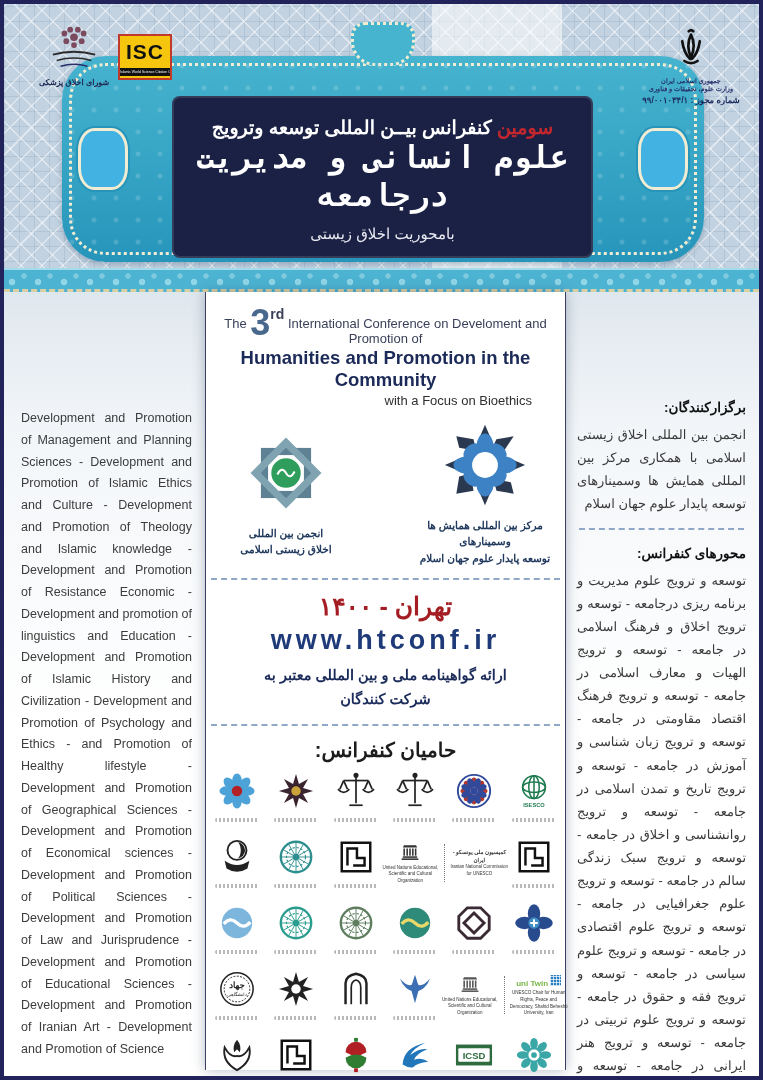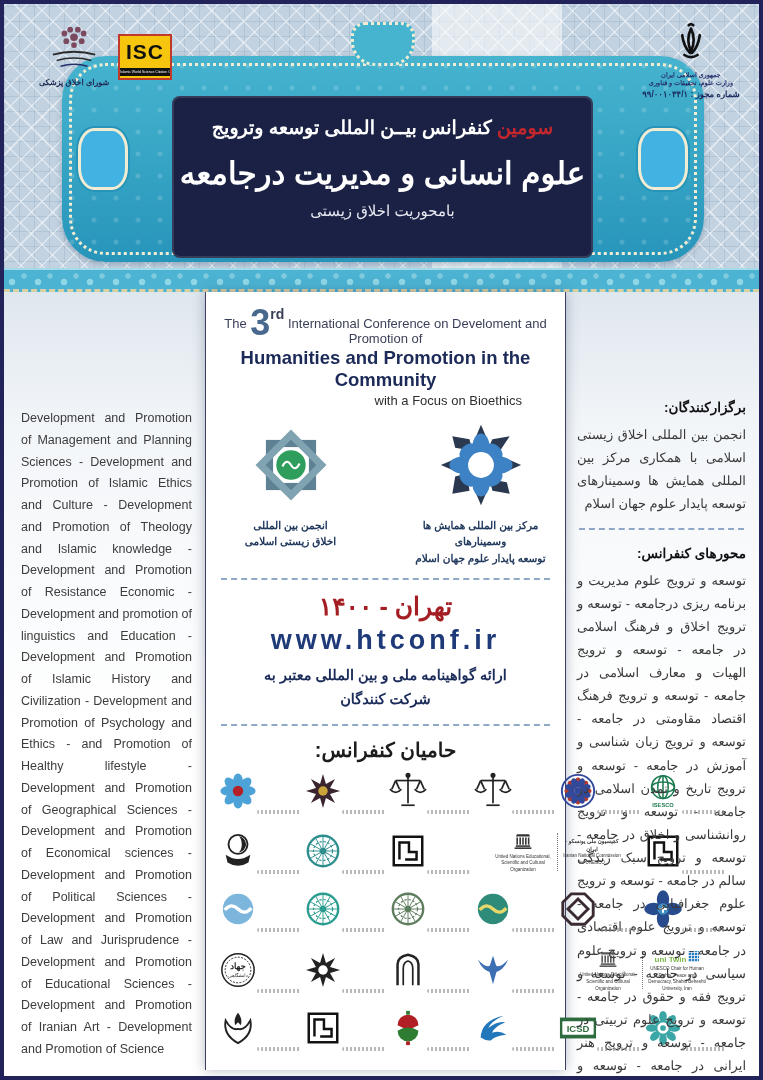--- a/index.html
+++ b/index.html
@@ -33,67 +33,67 @@
   .medallion{position:absolute;top:50%;transform:translateY(-50%);width:50px;height:62px;
     background:#41b2e2;border:3px solid #f2ecd2;border-radius:16px/22px;box-shadow:0 0 0 2px #2795ba;}
   .medallion.left{left:16px;} .medallion.right{right:16px;}
   .title-box{
     position:absolute;left:168px;top:92px;width:421px;height:162px;background:#1a2144;
     border-radius:8px;color:#fff;text-align:center;padding-top:20px;direction:rtl;
     box-shadow:0 0 0 2px rgba(255,255,255,.12) inset;
   }
   .t1{font-size:19px;font-weight:700;letter-spacing:.5px;}
   .t1 .red{color:#c3262c;}
-  .t2{font-size:31px;font-weight:800;margin-top:16px;}
+  .t2{font-size:31px;font-weight:800;margin-top:0;font-family:Liberation Mono, monospace;}
   .t3{font-size:15px;color:#e9eaf2;margin-top:10px;letter-spacing:1px;}
   .org-left{position:absolute;left:30px;top:16px;width:80px;text-align:center;}
   .org-left .cap{font-size:8px;color:#222a55;font-weight:700;margin-top:2px;}
   .isc{position:absolute;left:114px;top:30px;width:54px;height:46px;background:#f6c60e;
     border:2px solid #c0392b;text-align:center;overflow:hidden;}
   .isc-text{font-size:21px;font-weight:900;color:#111;line-height:32px;letter-spacing:1px;}
   .isc-sub{font-size:3.5px;color:#fff;background:#111;line-height:8px;white-space:nowrap;}
-  .gov{position:absolute;right:12px;top:18px;width:112px;text-align:center;direction:rtl;}
+  .gov{position:absolute;right:12px;top:24px;width:112px;text-align:center;direction:rtl;}
   .gov1{font-size:6.5px;color:#26306b;font-weight:700;margin-top:1px;}
   .gov2{font-size:6.5px;color:#26306b;font-weight:700;}
   .gov3{font-size:8.5px;color:#1a2a5e;font-weight:800;margin-top:2px;}
   .band{position:absolute;left:0;bottom:0;width:100%;height:24px;
     background-color:#4db3d3;
     background-image:radial-gradient(circle at 8px 12px, #8fd6e6 3px, transparent 3.6px),
       radial-gradient(circle at 20px 6px, #7fcbdd 2.4px, transparent 3px);
     background-size:26px 24px,26px 24px;
     border-top:2px solid #a6dcea;border-bottom:3px dashed #d9d0a4;}
   
   .content{position:relative;display:flex;width:100%;height:792px;align-items:flex-start;
     background:linear-gradient(180deg,#dfe7ee 0%,#f3f6f9 18%,#ffffff 55%);}
   .col-left{width:201px;padding:116px 13px 0 17px;font-size:12.5px;line-height:1.74;
     color:#3c3c3c;text-align:justify;}
   .en-h{font-size:14.5px;font-weight:800;color:#141414;margin-bottom:6px;text-align:left;}
   .col-right{flex:1;padding:104px 13px 0 11px;font-size:13px;line-height:1.78;color:#3a3a3a;
     text-align:justify;direction:rtl;}
   .fa-h{font-weight:800;color:#101010;font-size:13.5px;margin:0 0 3px;}
   .dashed{border:none;border-top:2px dashed #8fa8c8;margin:12px 2px;}
   
-  .card{width:361px;height:778px;background:#fff;padding:8px 13px 0;
+  .card{width:361px;height:778px;background:#fff;padding:8px 3px 0;
     border-left:1px solid #3c3f63;border-right:1px solid #3c3f63;
     box-shadow:0 0 12px rgba(40,60,90,.35);}
   .en-title{text-align:center;margin-top:6px;}
   .en-line1{font-size:13px;color:#3a3f58;}
   .en-line1 .big3{font-size:36px;font-weight:800;color:#49688e;vertical-align:-7px;line-height:0;}
   .en-line1 .ord{font-size:14px;font-weight:800;color:#3a3f58;vertical-align:9px;}
   .en-line2{font-size:18.5px;font-weight:800;color:#1c2a58;margin-top:1px;}
   .en-line3{font-size:13px;color:#2e2e2e;margin-top:2px;text-align:right;padding-right:30px;}
-  .orgs{display:flex;justify-content:center;gap:47px;margin-top:14px;}
+  .orgs{display:flex;justify-content:center;gap:47px;margin-top:14px;align-items:center;}
   .org{width:152px;text-align:center;}
   .org-cap{font-size:10.5px;font-weight:700;color:#223a5e;line-height:1.55;margin-top:5px;direction:rtl;}
   .city{font-size:25px;font-weight:800;color:#a31d22;text-align:center;margin-top:12px;direction:rtl;}
   .url{font-size:27px;font-weight:800;color:#1e3a78;letter-spacing:4px;text-align:center;margin-top:4px;}
   .cert{font-size:14.5px;font-weight:700;color:#1c2c5a;text-align:center;margin-top:8px;line-height:1.65;direction:rtl;}
   .sp-head{font-size:20px;font-weight:800;color:#1c1c1c;text-align:center;margin:10px 0 10px;direction:rtl;}
   .sp-grid{display:grid;grid-template-columns:repeat(6,1fr);row-gap:16px;column-gap:3px;}
-  .sp{display:flex;flex-direction:row;align-items:flex-end;}
+  .sp{display:flex;flex-direction:column;align-items:center;}
   .sp svg{width:38px;height:38px;}
   .squig{margin-top:4px;width:44px;height:4px;border-radius:2px;opacity:.6;
     background:repeating-linear-gradient(90deg,#8a8a8a 0 2px,transparent 2px 4px);}
   .sp.wide{grid-column:span 2;flex-direction:row;gap:5px;justify-content:center;align-items:center;}
   .sp.wide svg{width:24px;height:24px;}
   .mc{font-size:4.5px;color:#333;width:58px;text-align:center;line-height:1.5;}
   .mc.fa{font-size:5.5px;font-weight:700;direction:rtl;}
   .vdiv{width:0;height:38px;border-left:1px dotted #777;}
   .ut-label{font-size:8px;font-weight:800;color:#7ab648;}
   .ut-sq{width:11px;height:11px;background:#2a7fc1;display:inline-block;margin-left:2px;

